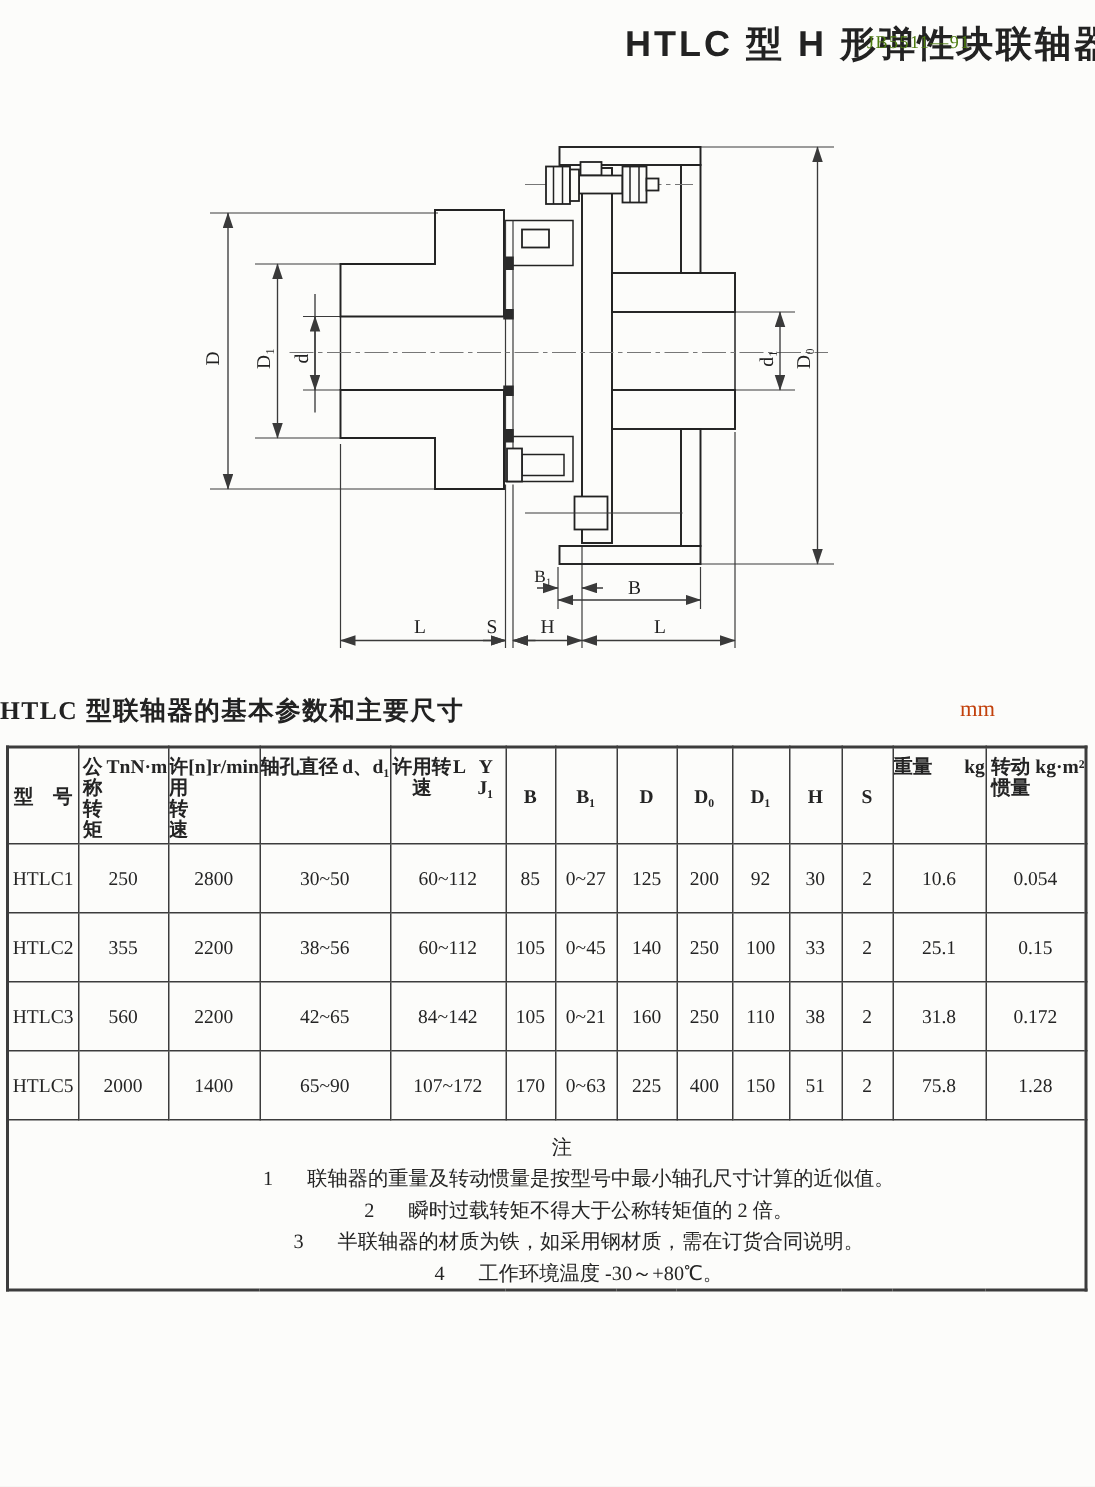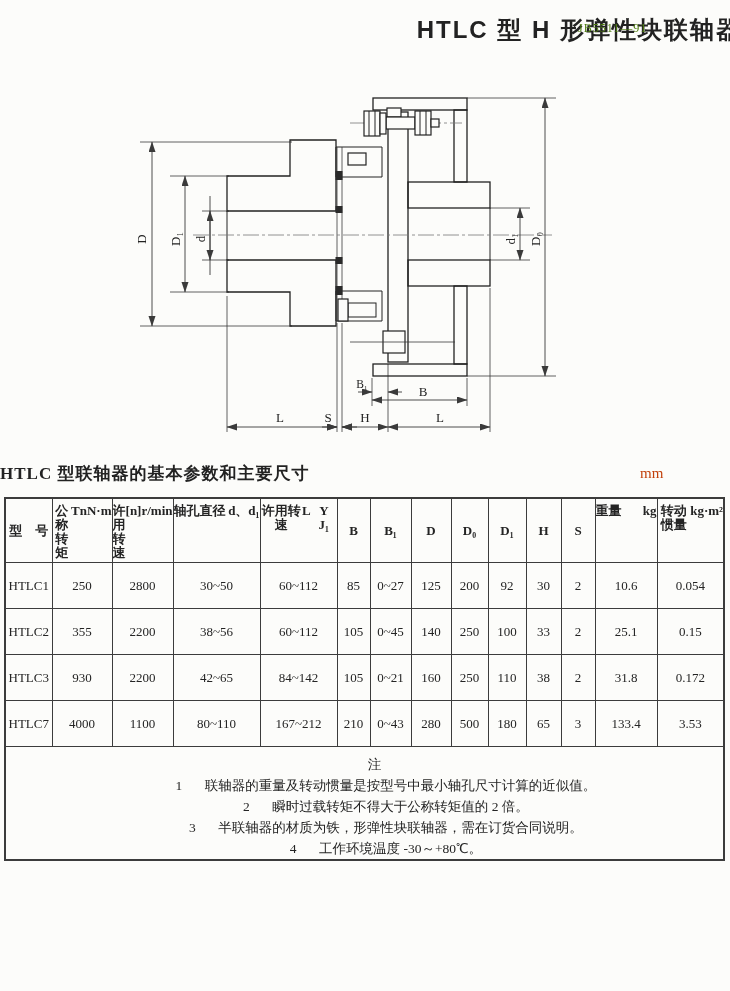--- a/index.html
+++ b/index.html
@@ -277,60 +277,60 @@
           <td>140</td>
           <td>250</td>
           <td>100</td>
           <td>33</td>
           <td>2</td>
           <td>25.1</td>
           <td>0.15</td>
         </tr>
         <tr class="data-row">
           <td>HTLC3</td>
-          <td>930</td>
+          <td>560</td>
           <td>2200</td>
           <td>42~65</td>
           <td>84~142</td>
           <td>105</td>
           <td>0~21</td>
           <td>160</td>
           <td>250</td>
           <td>110</td>
           <td>38</td>
           <td>2</td>
           <td>31.8</td>
           <td>0.172</td>
         </tr>
         <tr class="data-row">
-          <td>HTLC7</td>
-          <td>4000</td>
-          <td>1100</td>
-          <td>80~110</td>
-          <td>167~212</td>
-          <td>210</td>
-          <td>0~43</td>
-          <td>280</td>
-          <td>500</td>
-          <td>180</td>
-          <td>65</td>
-          <td>3</td>
-          <td>133.4</td>
-          <td>3.53</td>
+          <td>HTLC5</td>
+          <td>2000</td>
+          <td>1400</td>
+          <td>65~90</td>
+          <td>107~172</td>
+          <td>170</td>
+          <td>0~63</td>
+          <td>225</td>
+          <td>400</td>
+          <td>150</td>
+          <td>51</td>
+          <td>2</td>
+          <td>75.8</td>
+          <td>1.28</td>
         </tr>
       </tbody>
     <tbody>
       <tr class="notes-row">
         <td colspan="14">
           <div id="notes">
             <div>注</div>
             <div id="notes-list">
                 <div><span class="note-no">1</span><span>联轴器的重量及转动惯量是按型号中最小轴孔尺寸计算的近似值。</span></div>
                 <div><span class="note-no">2</span><span>瞬时过载转矩不得大于公称转矩值的 2 倍。</span></div>
-                <div><span class="note-no">3</span><span>半联轴器的材质为铁，形弹性块联轴器，需在订货合同说明。</span></div>
+                <div><span class="note-no">3</span><span>半联轴器的材质为铁，如采用钢材质，需在订货合同说明。</span></div>
                 <div><span class="note-no">4</span><span>工作环境温度 -30～+80℃。</span></div>
               </div>
           </div>
         </td>
       </tr>
     </tbody>
   </table>
 
 </div>
 

